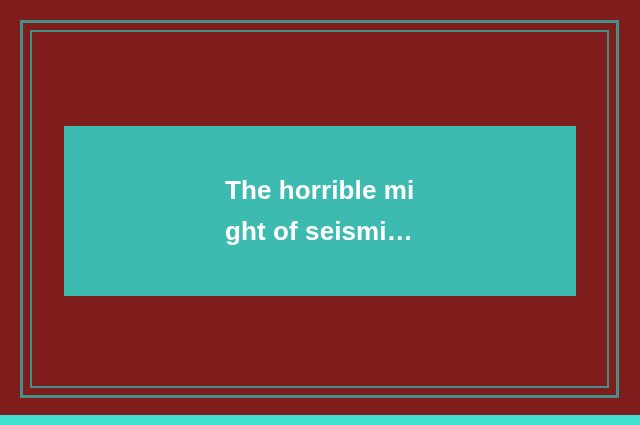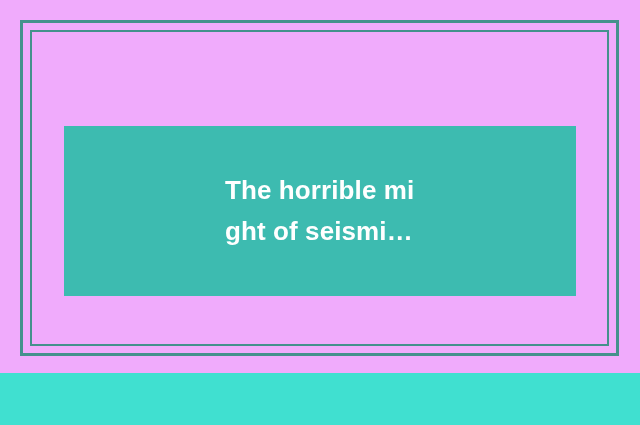--- a/index.html
+++ b/index.html
@@ -13,22 +13,22 @@
     height: 425px;
     overflow: hidden;
     font-family: "Liberation Sans", sans-serif;
     background: #40e0d0;
   }
 
   
   .canvas {
     position: relative;
     width: 640px;
-    height: 373px;
-    background: #f0abfc;
+    height: 415px;
+    background: #7f1d1d;
   }
 
   
   .frame-outer {
     position: absolute;
     left: 20px;
     top: 20px;
     right: 21px;
     bottom: 17px;
     border: 3px solid #44918c;

